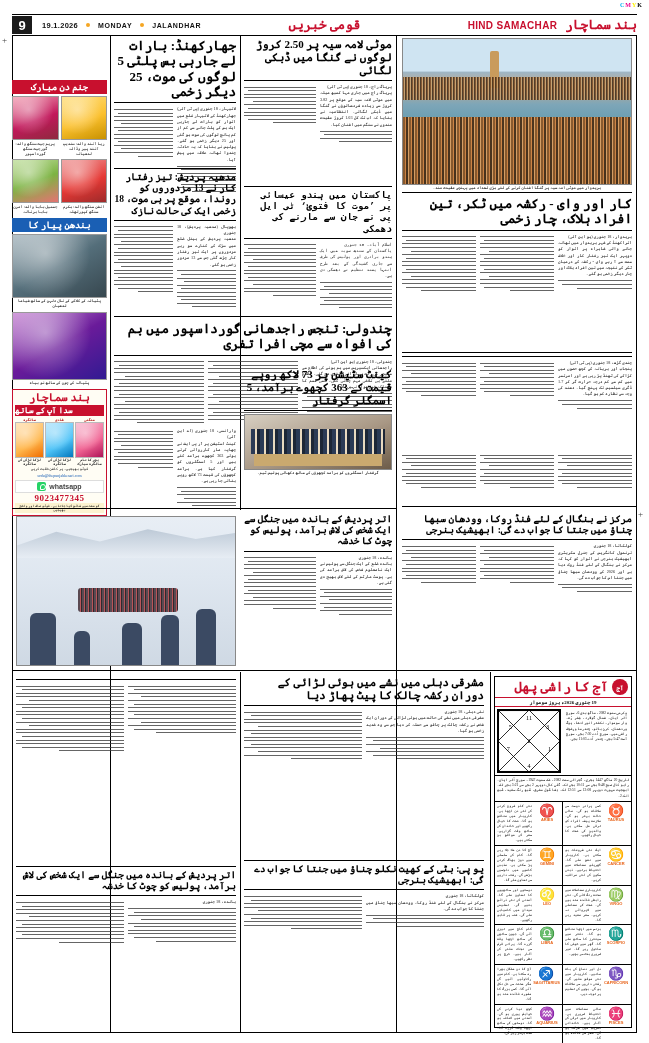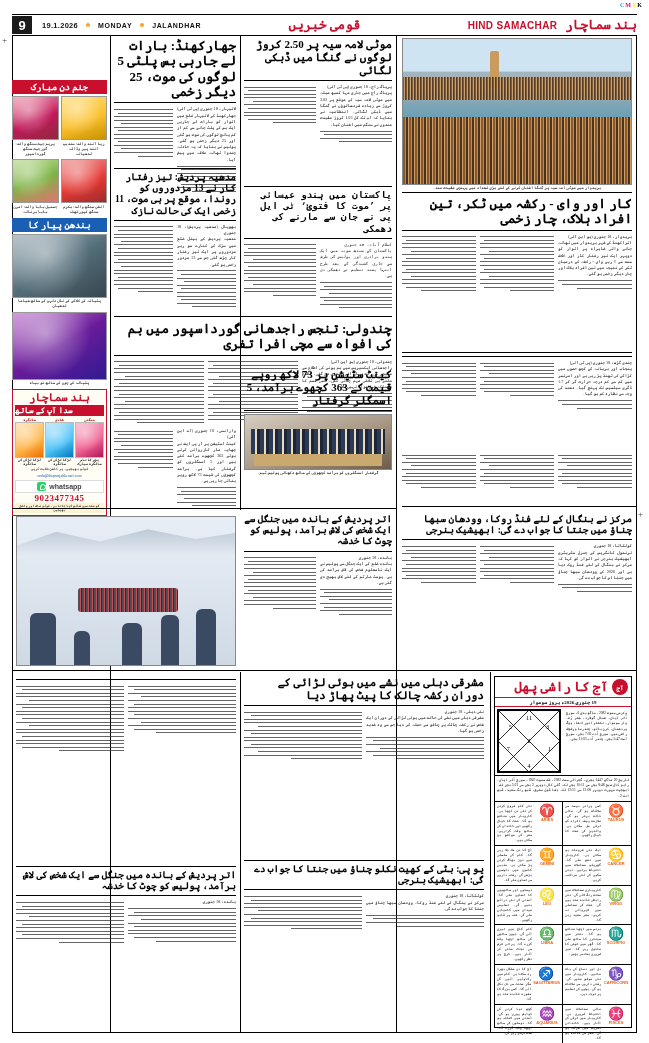--- a/index.html
+++ b/index.html
@@ -311,21 +311,21 @@
       <div class="tower"></div>
       <div class="crowd2"></div>
       <div class="crowd"></div>
     </div>
     <div class="mini-cap rtl">ہریدوار میں موٹی امہ سیہ پر گنگا اشنان کرنے کے لئے بڑی تعداد میں پہنچے عقیدت مند۔</div>
     <div class="hline" style="position:static;width:100%;"></div>
   </div>
 
   <div class="art" style="left:114px;top:168px;width:122px;">
     <div class="hline" style="position:static;width:100%;margin-bottom:3px;"></div>
-    <div class="hl hl-sm rtl">مدھیہ پردیش: تیز رفتار کار نے 13 مزدوروں کو روندا، موقع پر ہی موت، 11 زخمی ایک کی حالت نازک</div>
+    <div class="hl hl-sm rtl">مدھیہ پردیش: تیز رفتار کار نے 13 مزدوروں کو روندا، موقع پر ہی موت، 18 زخمی ایک کی حالت نازک</div>
     <div class="hline" style="position:static;margin:3px 0;width:100%;"></div>
     <div class="body-cols">
       <div class="bcol">
         <div class="lead rtl">بھوپال (مدھیہ پردیش)، 18 جنوری</div>
         <div class="lead rtl">مدھیہ پردیش کے بیتل ضلع میں سڑک کے کنارے سو رہے مزدوروں پر ایک تیز رفتار کار چڑھ گئی جس سے 13 مزدور زخمی ہو گئے۔</div>
         <div class="ln s1"></div>
           <div class="ln s2"></div>
           <div class="ln s1"></div>
           <div class="ln s3"></div>
         <div class="ln s1"></div>

